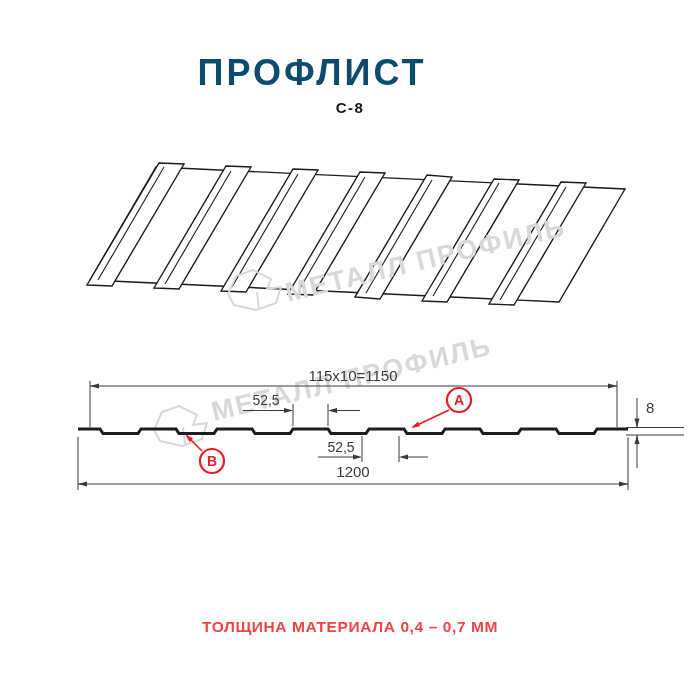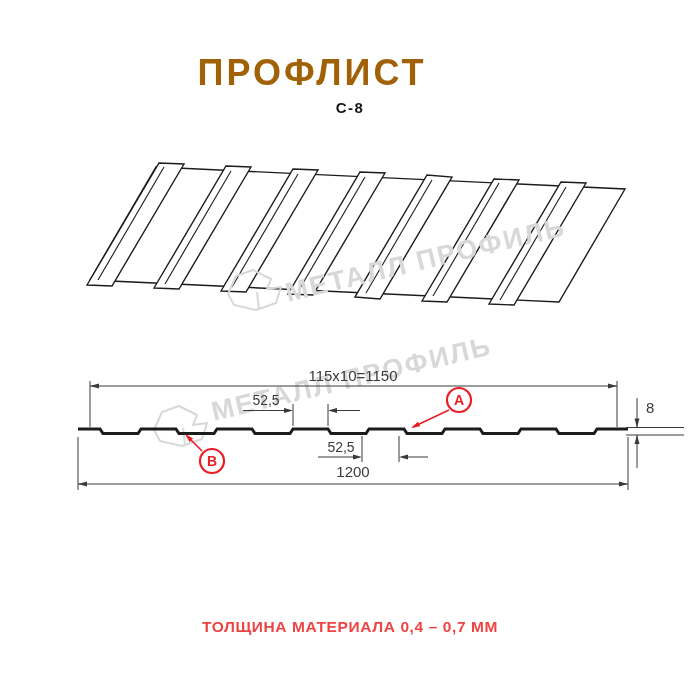--- a/index.html
+++ b/index.html
@@ -1,19 +1,19 @@
 <!DOCTYPE html>
 <html style="--red: #ec1c24; --line: #1c1c1c; --dim: #3a3a3a; --wm: #d8d8d8;"><head>
 <meta charset="utf-8">
 <style>
   html,body{margin:0;padding:0;background:#ffffff;}
   .page{position:relative;width:700px;height:700px;background:#fff;overflow:hidden;
         font-family:"Liberation Sans",sans-serif;}
   .title{position:absolute;top:52px;left:0;width:624px;text-align:center;
-         font-size:36px;font-weight:bold;letter-spacing:3px;color:#a16207;}
+         font-size:36px;font-weight:bold;letter-spacing:3px;color:#0c4a6e;}
   .subtitle{position:absolute;top:99px;left:0;width:700px;text-align:center;
             font-size:15px;font-weight:bold;letter-spacing:1.5px;color:#161616;}
   .footer{position:absolute;top:618px;left:0;width:700px;text-align:center;
           font-size:15.5px;font-weight:bold;letter-spacing:0.6px;color:#ef4444;}
   svg.art{position:absolute;left:0;top:0;width:700px;height:700px;}
   .wm-text{font-family:"Liberation Sans",sans-serif;font-size:27px;font-weight:bold;
            letter-spacing:2px;fill:var(--wm);}
   .dim-text{font-family:"Liberation Sans",sans-serif;font-size:15px;fill:var(--dim);}
   .dim-text-sm{font-family:"Liberation Sans",sans-serif;font-size:14px;fill:var(--dim);}
   .red-letter{font-family:"Liberation Sans",sans-serif;font-size:14px;font-weight:bold;

